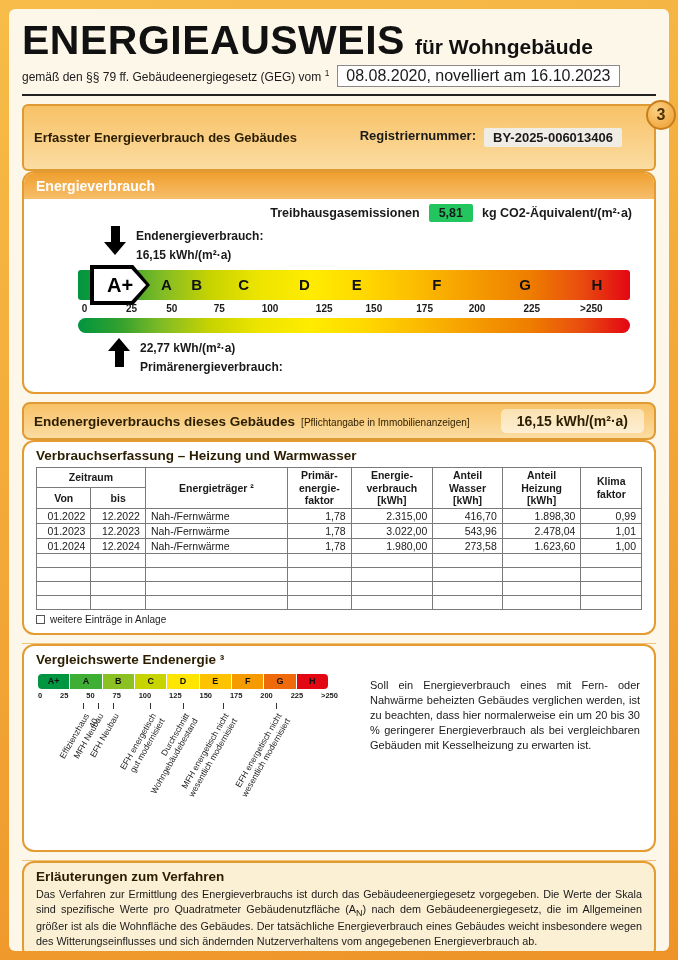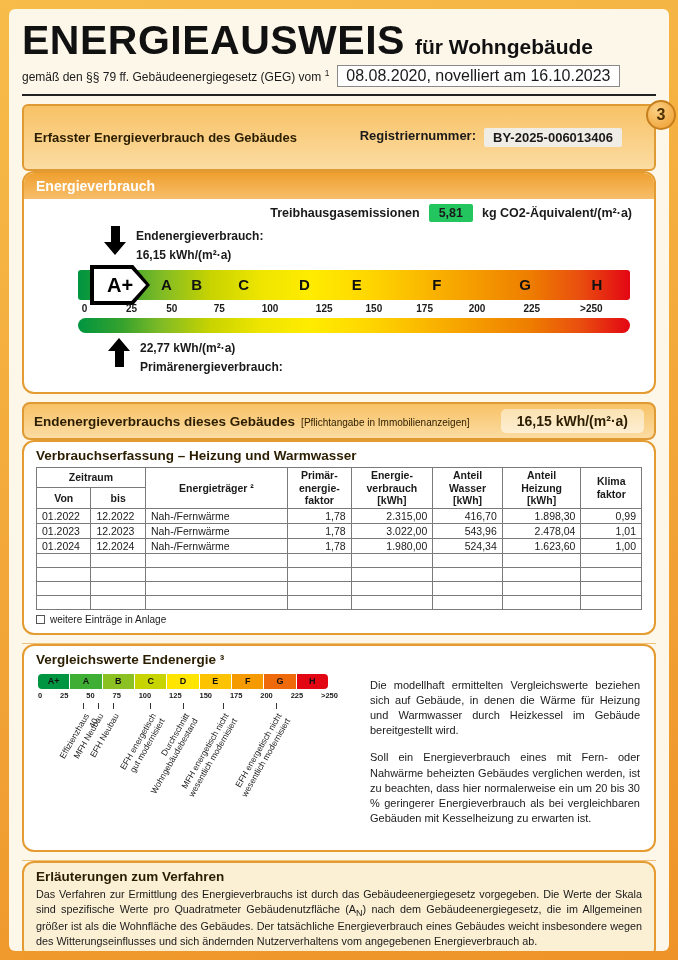--- a/index.html
+++ b/index.html
@@ -64,21 +64,21 @@
   .endbar-label { font-weight:bold; font-size:13.5px; color:#2b1d00; }
   .endbar-note { font-size:10px; color:#2b1d00; }
   .endbar-value { font-weight:bold; font-size:14px; color:#2b1d00; background:linear-gradient(180deg,#FBE2B2,#FDEFD3); padding:4px 16px; border-radius:5px; }
 
   
   .vtable { width:calc(100% - 24px); margin:1px 12px 4px; border-collapse:collapse; font-size:10.5px; }
   .vtable th, .vtable td { border:1px solid #7a7a7a; }
   .vtable th { font-weight:bold; text-align:center; padding:1px 2px; white-space:pre-line; line-height:1.2; }
   .vtable td { padding:1px 5px; height:14px; }
   td.num { text-align:right; }
-  td.ctr { text-align:left; }
+  td.ctr { text-align:right; }
   .anlage-row { display:flex; align-items:center; gap:5px; margin:1px 12px 8px; font-size:10px; }
   .checkbox { width:9px; height:9px; border:1px solid #555; background:#fff; flex-shrink:0; }
 
   .rule { border-top:1.5px solid #EFC27A; margin-top:8px; }
 
   
   .compare-body { display:flex; gap:14px; padding:4px 14px 8px; }
   .mini-zone { width:318px; height:168px; position:relative; flex-shrink:0; }
   .mini-bar { display:flex; height:15px; width:290px; border-radius:4px; overflow:hidden; }
   .mini-bar span { flex:1; font-size:9px; font-weight:bold; text-align:center; line-height:15px; color:#111; border-right:1px solid #fff; }
@@ -257,21 +257,21 @@
             <td class="num">543,96</td>
             <td class="num">2.478,04</td>
             <td class="num">1,01</td>
           </tr>
           <tr>
             <td class="ctr">01.2024</td>
             <td class="ctr">12.2024</td>
             <td>Nah-/Fernwärme</td>
             <td class="num">1,78</td>
             <td class="num">1.980,00</td>
-            <td class="num">524,34</td>
+            <td class="num">273,58</td>
             <td class="num">1.623,60</td>
             <td class="num">1,00</td>
           </tr>
           <tr>
               <td></td>
               <td></td>
               <td></td>
               <td></td>
               <td></td>
               <td></td>
@@ -359,21 +359,20 @@
           <div class="marker-label mlb4">EFH energetisch
 gut modernisiert</div>
           <div class="marker-label mlb5">Durchschnitt
 Wohngebäudebestand</div>
           <div class="marker-label mlb6">MFH energetisch nicht
 wesentlich modernisiert</div>
           <div class="marker-label mlb7">EFH energetisch nicht
 wesentlich modernisiert</div>
         </div>
         <div class="compare-text">
-          <p>Die modellhaft ermittelten Vergleichswerte beziehen sich auf Gebäude, in denen die Wärme für Heizung und Warmwasser durch Heizkessel im Gebäude bereitgestellt wird.</p>
           <p>Soll ein Energieverbrauch eines mit Fern- oder Nahwärme beheizten Gebäudes verglichen werden, ist zu beachten, dass hier normalerweise ein um 20 bis 30 % geringerer Energieverbrauch als bei vergleichbaren Gebäuden mit Kesselheizung zu erwarten ist.</p>
         </div>
       </div>
     </div>
 
     <div class="rule"></div>
 
     <div class="section explain-section">
       <div class="section-title">Erläuterungen zum Verfahren</div>
       <p class="explain-text"><span>Das Verfahren zur Ermittlung des Energieverbrauchs ist durch das Gebäudeenergiegesetz vorgegeben. Die Werte der Skala sind spezifische Werte pro Quadratmeter Gebäudenutzfläche (A</span><sub>N</sub><span>) nach dem Gebäudeenergiegesetz, die im Allgemeinen größer ist als die Wohnfläche des Gebäudes. Der tatsächliche Energieverbrauch eines Gebäudes weicht insbesondere wegen des Witterungseinflusses und sich ändernden Nutzerverhaltens vom angegebenen Energieverbrauch ab.</span></p>

